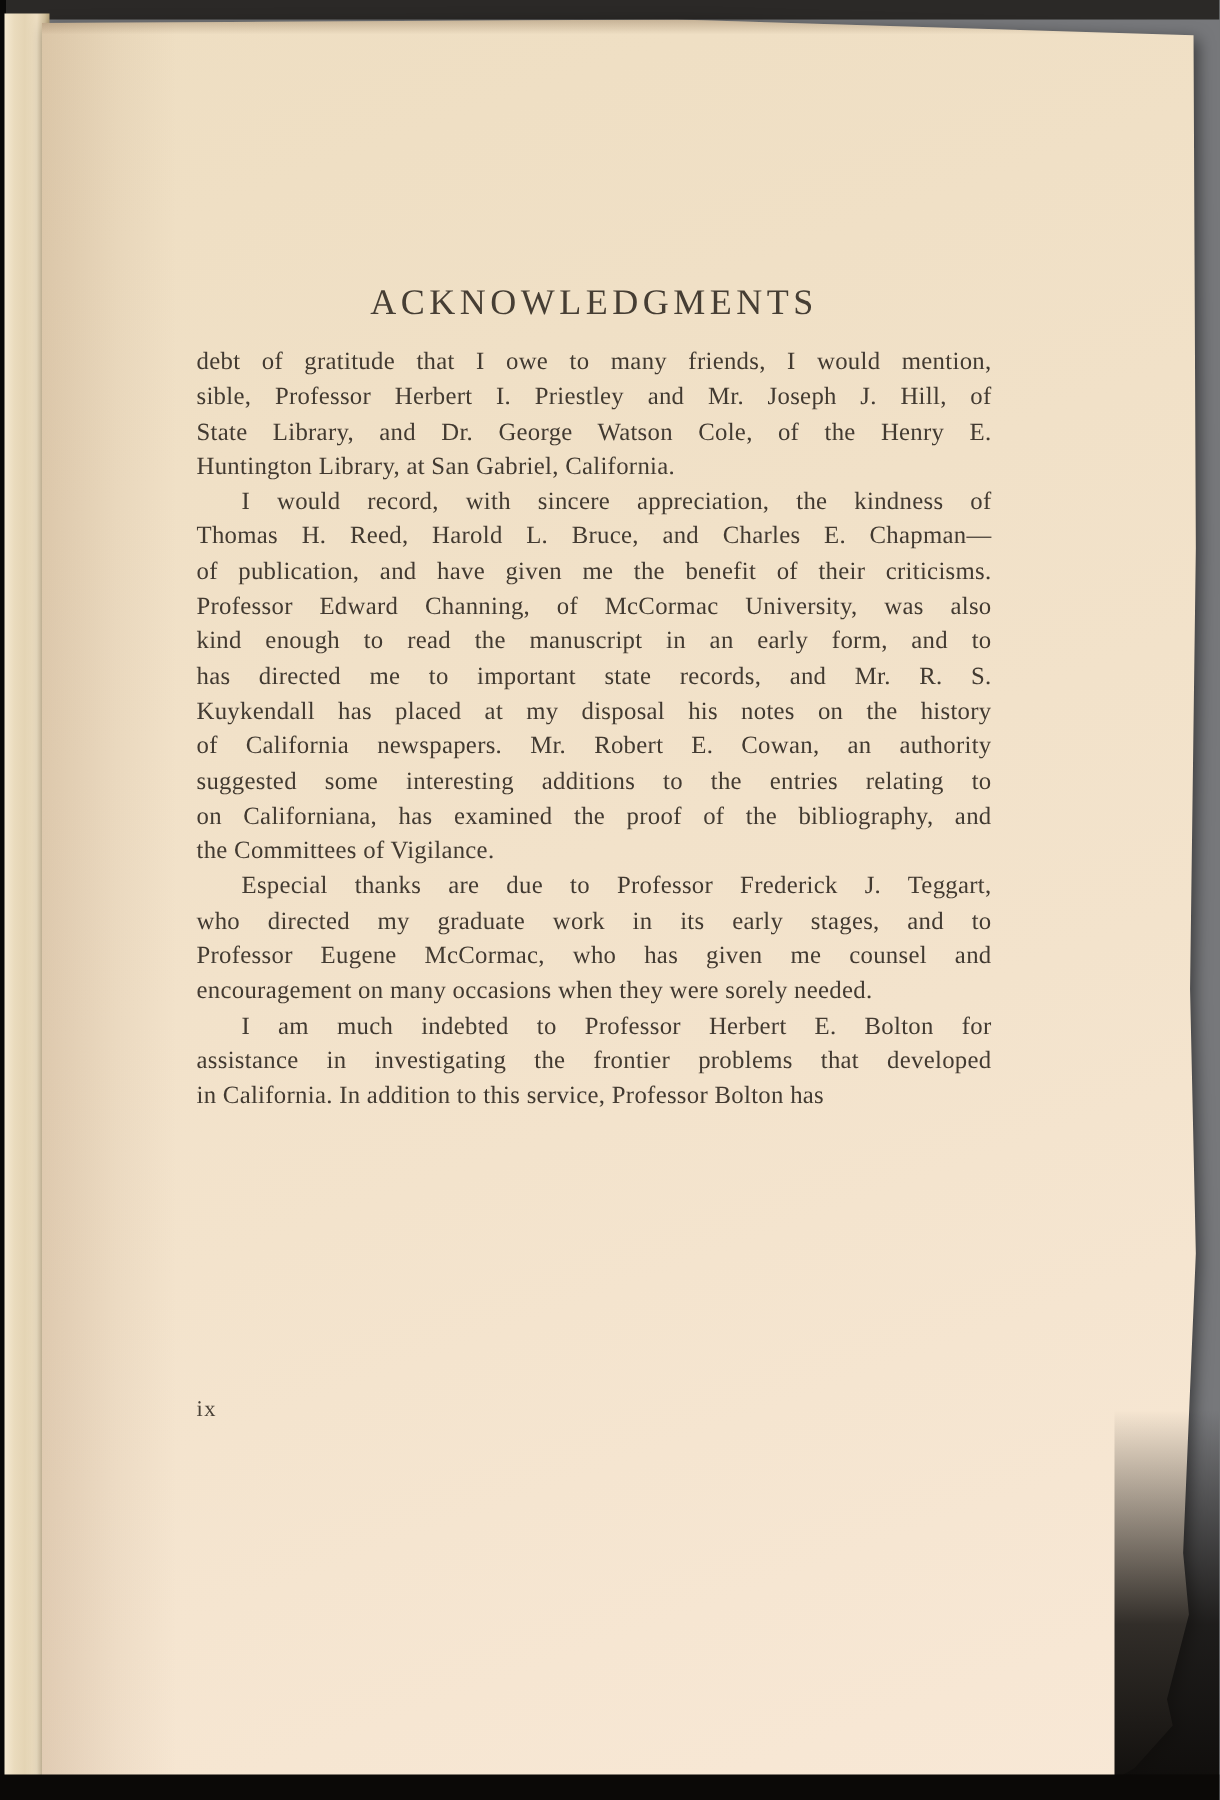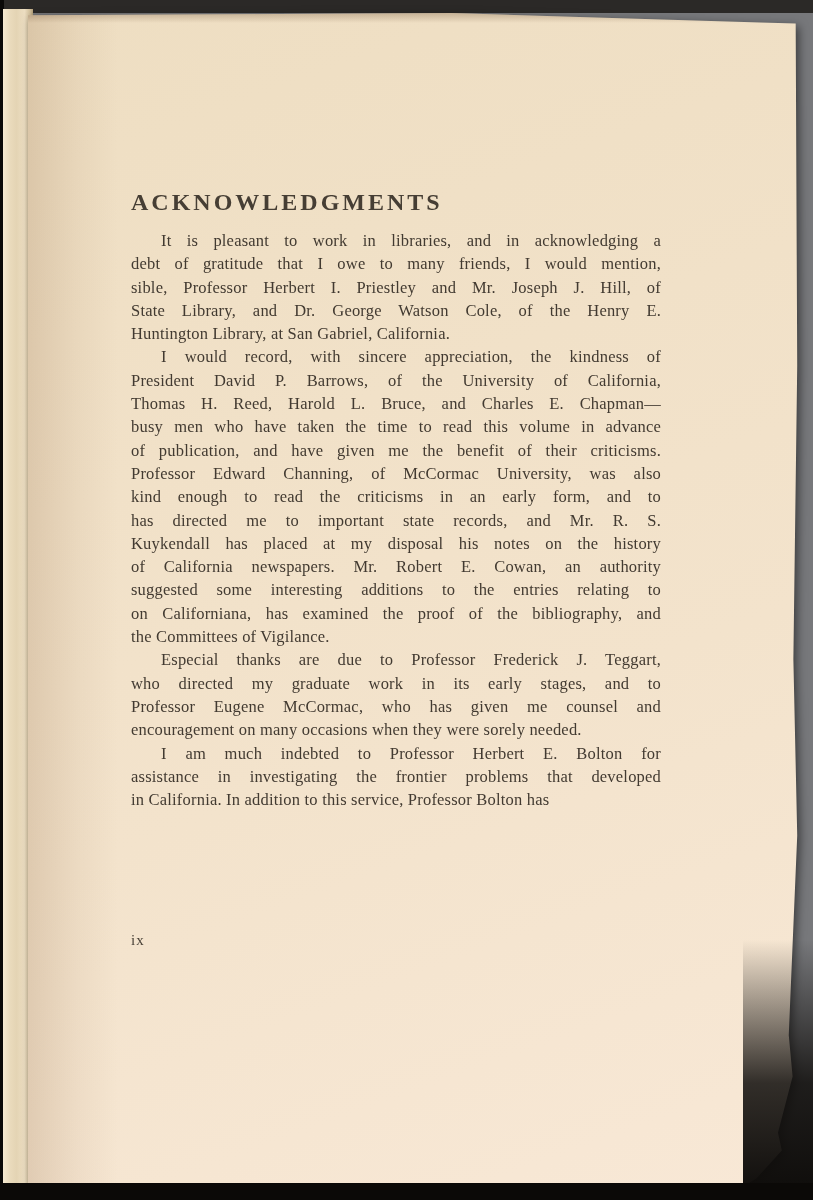--- a/index.html
+++ b/index.html
@@ -29,21 +29,21 @@
     background:linear-gradient(160deg,#eedec2 0%,#f1e1c8 35%,#f3e3cc 60%,#f8e8d6 100%);
     clip-path:polygon(0% .2%,55% 0%,99.7% .9%,99.9% 30%,99.4% 55%,99.9% 70%,98.8% 87%,99.3% 90.5%,97.4% 95.3%,97.9% 96.8%,94.6% 99.2%,92.5% 100%,1% 100%,0% 99.8%);
   }
   .gutter-shadow{position:absolute;left:0;top:0;width:90px;height:1175px;
     background:linear-gradient(90deg,rgba(140,100,60,.20) 0%,rgba(140,100,60,.07) 55%,rgba(140,100,60,0) 100%);}
   .top-shade{position:absolute;left:0;top:0;width:770px;height:10px;
     background:linear-gradient(180deg,rgba(90,60,30,.28),rgba(90,60,30,0));}
   
   .title{
     position:absolute;top:176px;left:103px;width:530px;
-    font-size:24px;letter-spacing:3px;font-weight:bold;
+    text-align:center;font-size:24px;letter-spacing:3px;font-weight:normal;
     color:#46It3e34;color:#463e34;margin:0;
   }
   .body-text{
     position:absolute;top:216px;left:103px;width:530px;
     font-size:16.5px;line-height:23.3px;color:#423a31;letter-spacing:.2px;
   }
   .para{margin:0;}
   .line{text-align:justify;text-align-last:justify;}
   .line.first{padding-left:30px;}
   .line.last{text-align-last:left;}
@@ -59,34 +59,31 @@
 <div class="backdrop-left-black"></div>
 <div class="page-edge-left"></div>
 
 <div class="page">
   <div class="page-surface">
     <div class="gutter-shadow"></div>
     <div class="top-shade"></div>
     <h1 class="title">ACKNOWLEDGMENTS</h1>
     <div class="body-text">
         <div class="para">
-          <div class="line first">It is pleasant to work in libraries, and in acknowledging a</div>
           <div class="line">debt of gratitude that I owe to many friends, I would mention,</div>
           <div class="line">sible, Professor Herbert I. Priestley and Mr. Joseph J. Hill, of</div>
           <div class="line">State Library, and Dr. George Watson Cole, of the Henry E.</div>
           <div class="line last">Huntington Library, at San Gabriel, California.</div>
         </div>
         <div class="para">
           <div class="line first">I would record, with sincere appreciation, the kindness of</div>
-          <div class="line">President David P. Barrows, of the University of California,</div>
           <div class="line">Thomas H. Reed, Harold L. Bruce, and Charles E. Chapman—</div>
-          <div class="line">busy men who have taken the time to read this volume in advance</div>
           <div class="line">of publication, and have given me the benefit of their criticisms.</div>
           <div class="line">Professor Edward Channing, of McCormac University, was also</div>
-          <div class="line">kind enough to read the criticisms in an early form, and to</div>
+          <div class="line">kind enough to read the manuscript in an early form, and to</div>
           <div class="line">has directed me to important state records, and Mr. R. S.</div>
           <div class="line">Kuykendall has placed at my disposal his notes on the history</div>
           <div class="line">of California newspapers. Mr. Robert E. Cowan, an authority</div>
           <div class="line">suggested some interesting additions to the entries relating to</div>
           <div class="line">on Californiana, has examined the proof of the bibliography, and</div>
           <div class="line last">the Committees of Vigilance.</div>
         </div>
         <div class="para">
           <div class="line first">Especial thanks are due to Professor Frederick J. Teggart,</div>
           <div class="line">who directed my graduate work in its early stages, and to</div>

